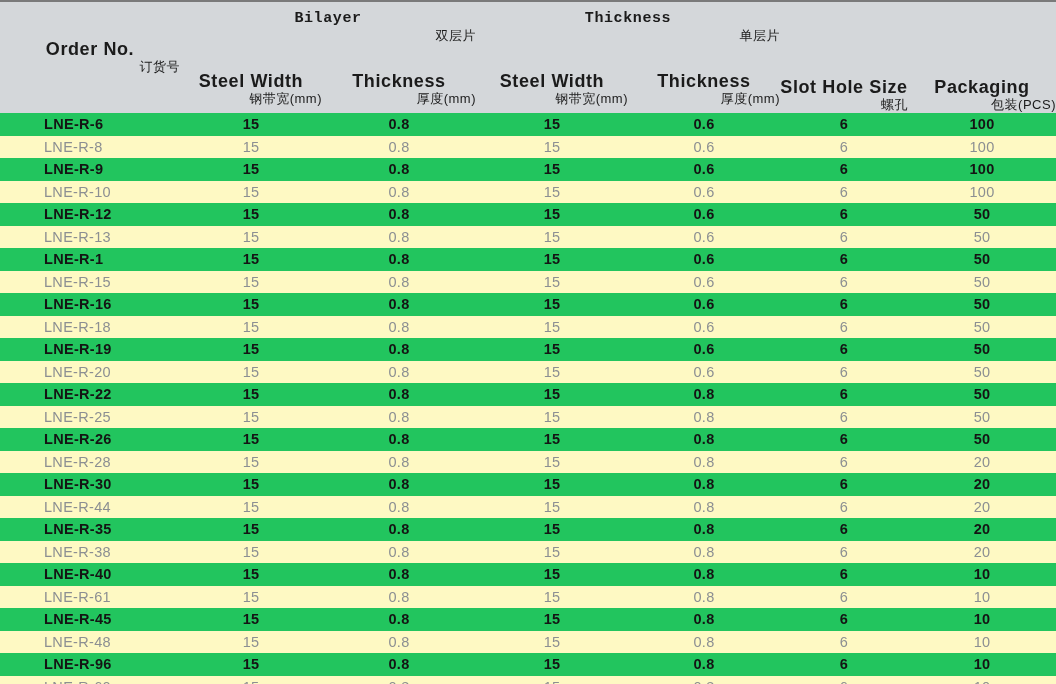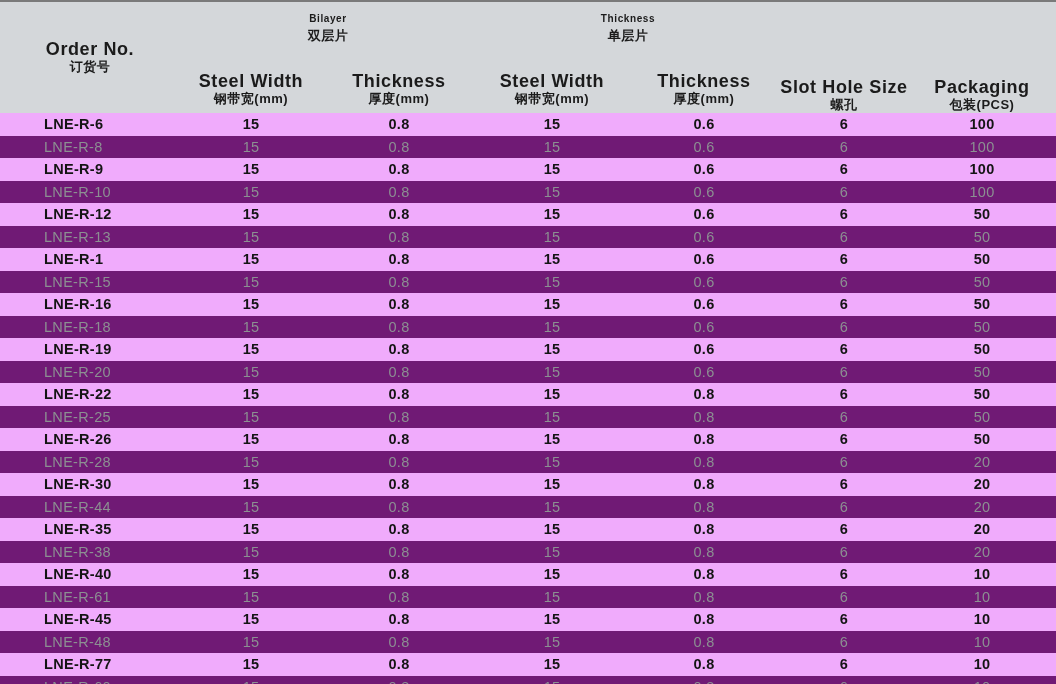--- a/index.html
+++ b/index.html
@@ -49,52 +49,53 @@
     font-size: 18px;
     letter-spacing: 0.6px;
     line-height: 17px;
     font-weight: bold;
   }
   .hdr-cn {
     display: block;
     font-size: 13px;
     letter-spacing: 0.5px;
     line-height: 17px;
-    font-weight: bold;
+    font-weight: normal;
+    text-align: right;
   }
   .group-label {
     display: block;
     padding-top: 8px;
   }
-  .group-label .hdr-en { font-size: 10px; }
+  .group-label .hdr-en { font-size: 15px; font-family: Liberation Mono, monospace; }
 
   th.orderno-head {
     vertical-align: middle !important;
   }
 
   
   tbody td {
     border: none;
     padding: 0;
     height: 22.5px;
     line-height: 22.5px;
     text-align: center;
     font-size: 14.5px;
     letter-spacing: 0.3px;
   }
   tbody tr.row-odd {
-    background: #f0abfc;
+    background: #22c55e;
     padding-left: 16px;
   }
   tbody tr.row-odd td {
     color: #141414;
     font-weight: bold;
   }
   tbody tr.row-even {
-    background: #701a75;
+    background: #fef9c3;
   }
   tbody tr.row-even td {
     color: #8c8f92;
     font-weight: normal;
   }
   td.order-cell {
     text-align: left;
     padding-left: 44px !important;
   }
 </style>
@@ -375,21 +376,21 @@
       <tr class="row-even">
         <td class="order-cell">LNE-R-48</td>
         <td>15</td>
         <td>0.8</td>
         <td>15</td>
         <td>0.8</td>
         <td>6</td>
         <td>10</td>
       </tr>
       <tr class="row-odd">
-        <td class="order-cell">LNE-R-77</td>
+        <td class="order-cell">LNE-R-96</td>
         <td>15</td>
         <td>0.8</td>
         <td>15</td>
         <td>0.8</td>
         <td>6</td>
         <td>10</td>
       </tr>
       <tr class="row-even">
         <td class="order-cell">LNE-R-60</td>
         <td>15</td>

